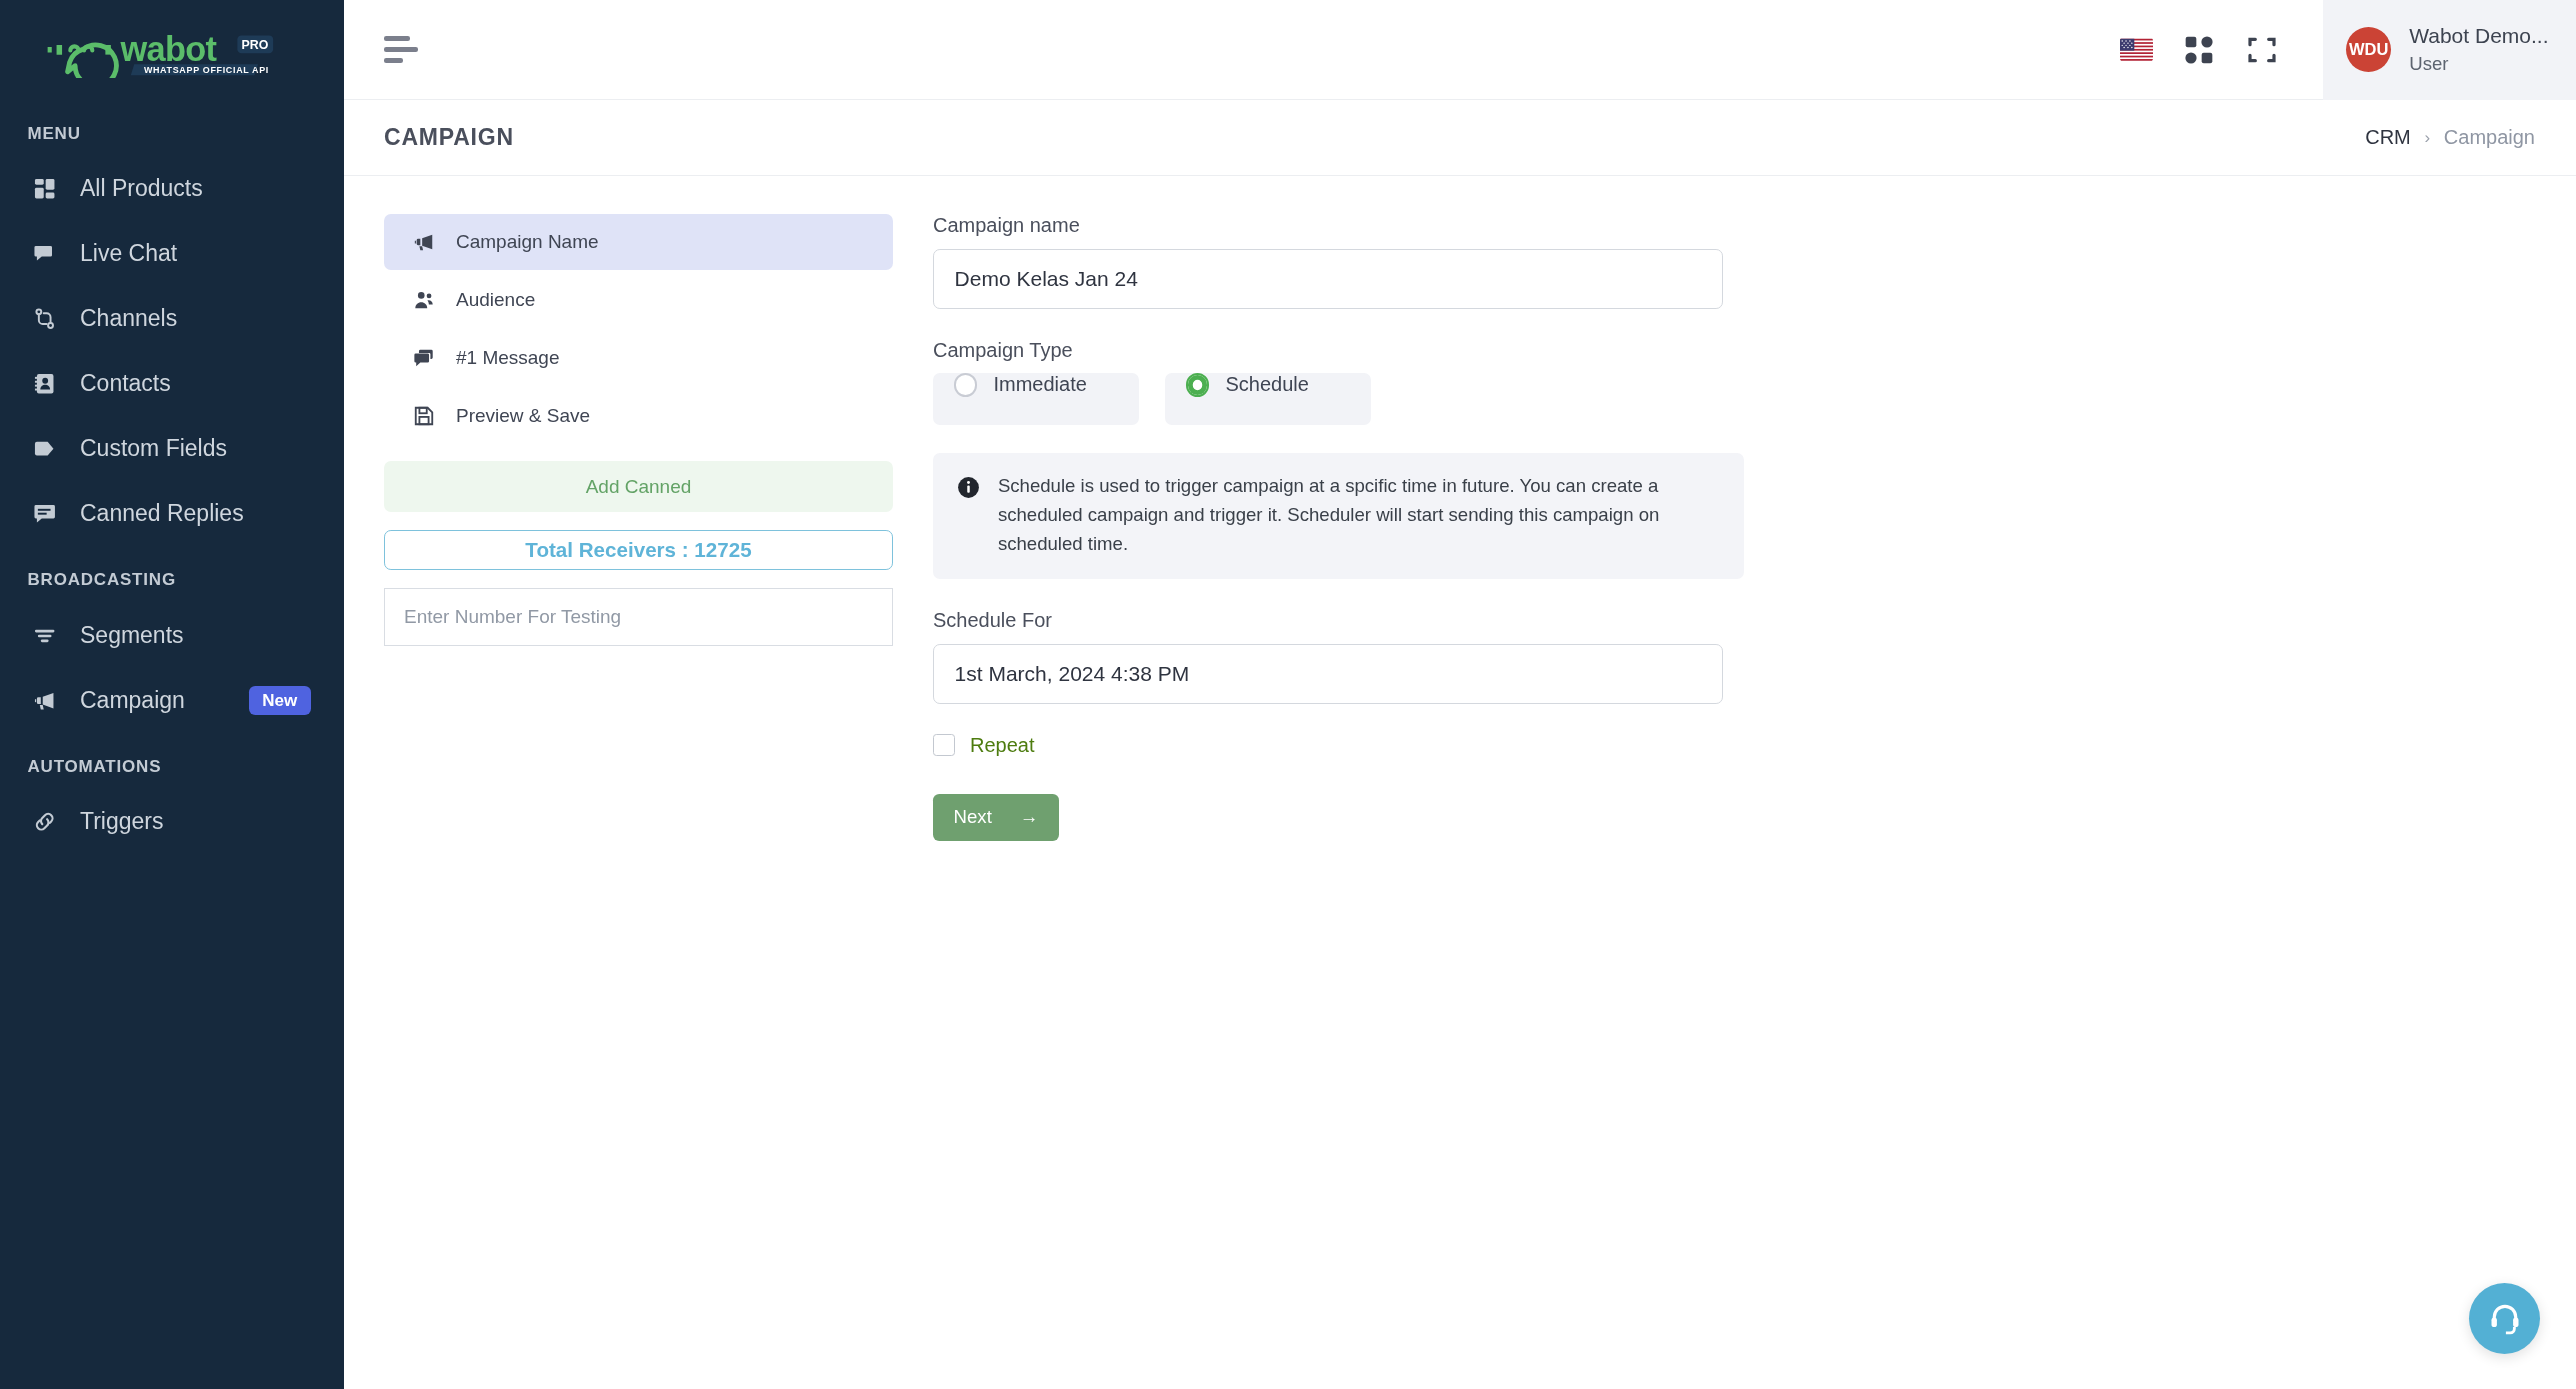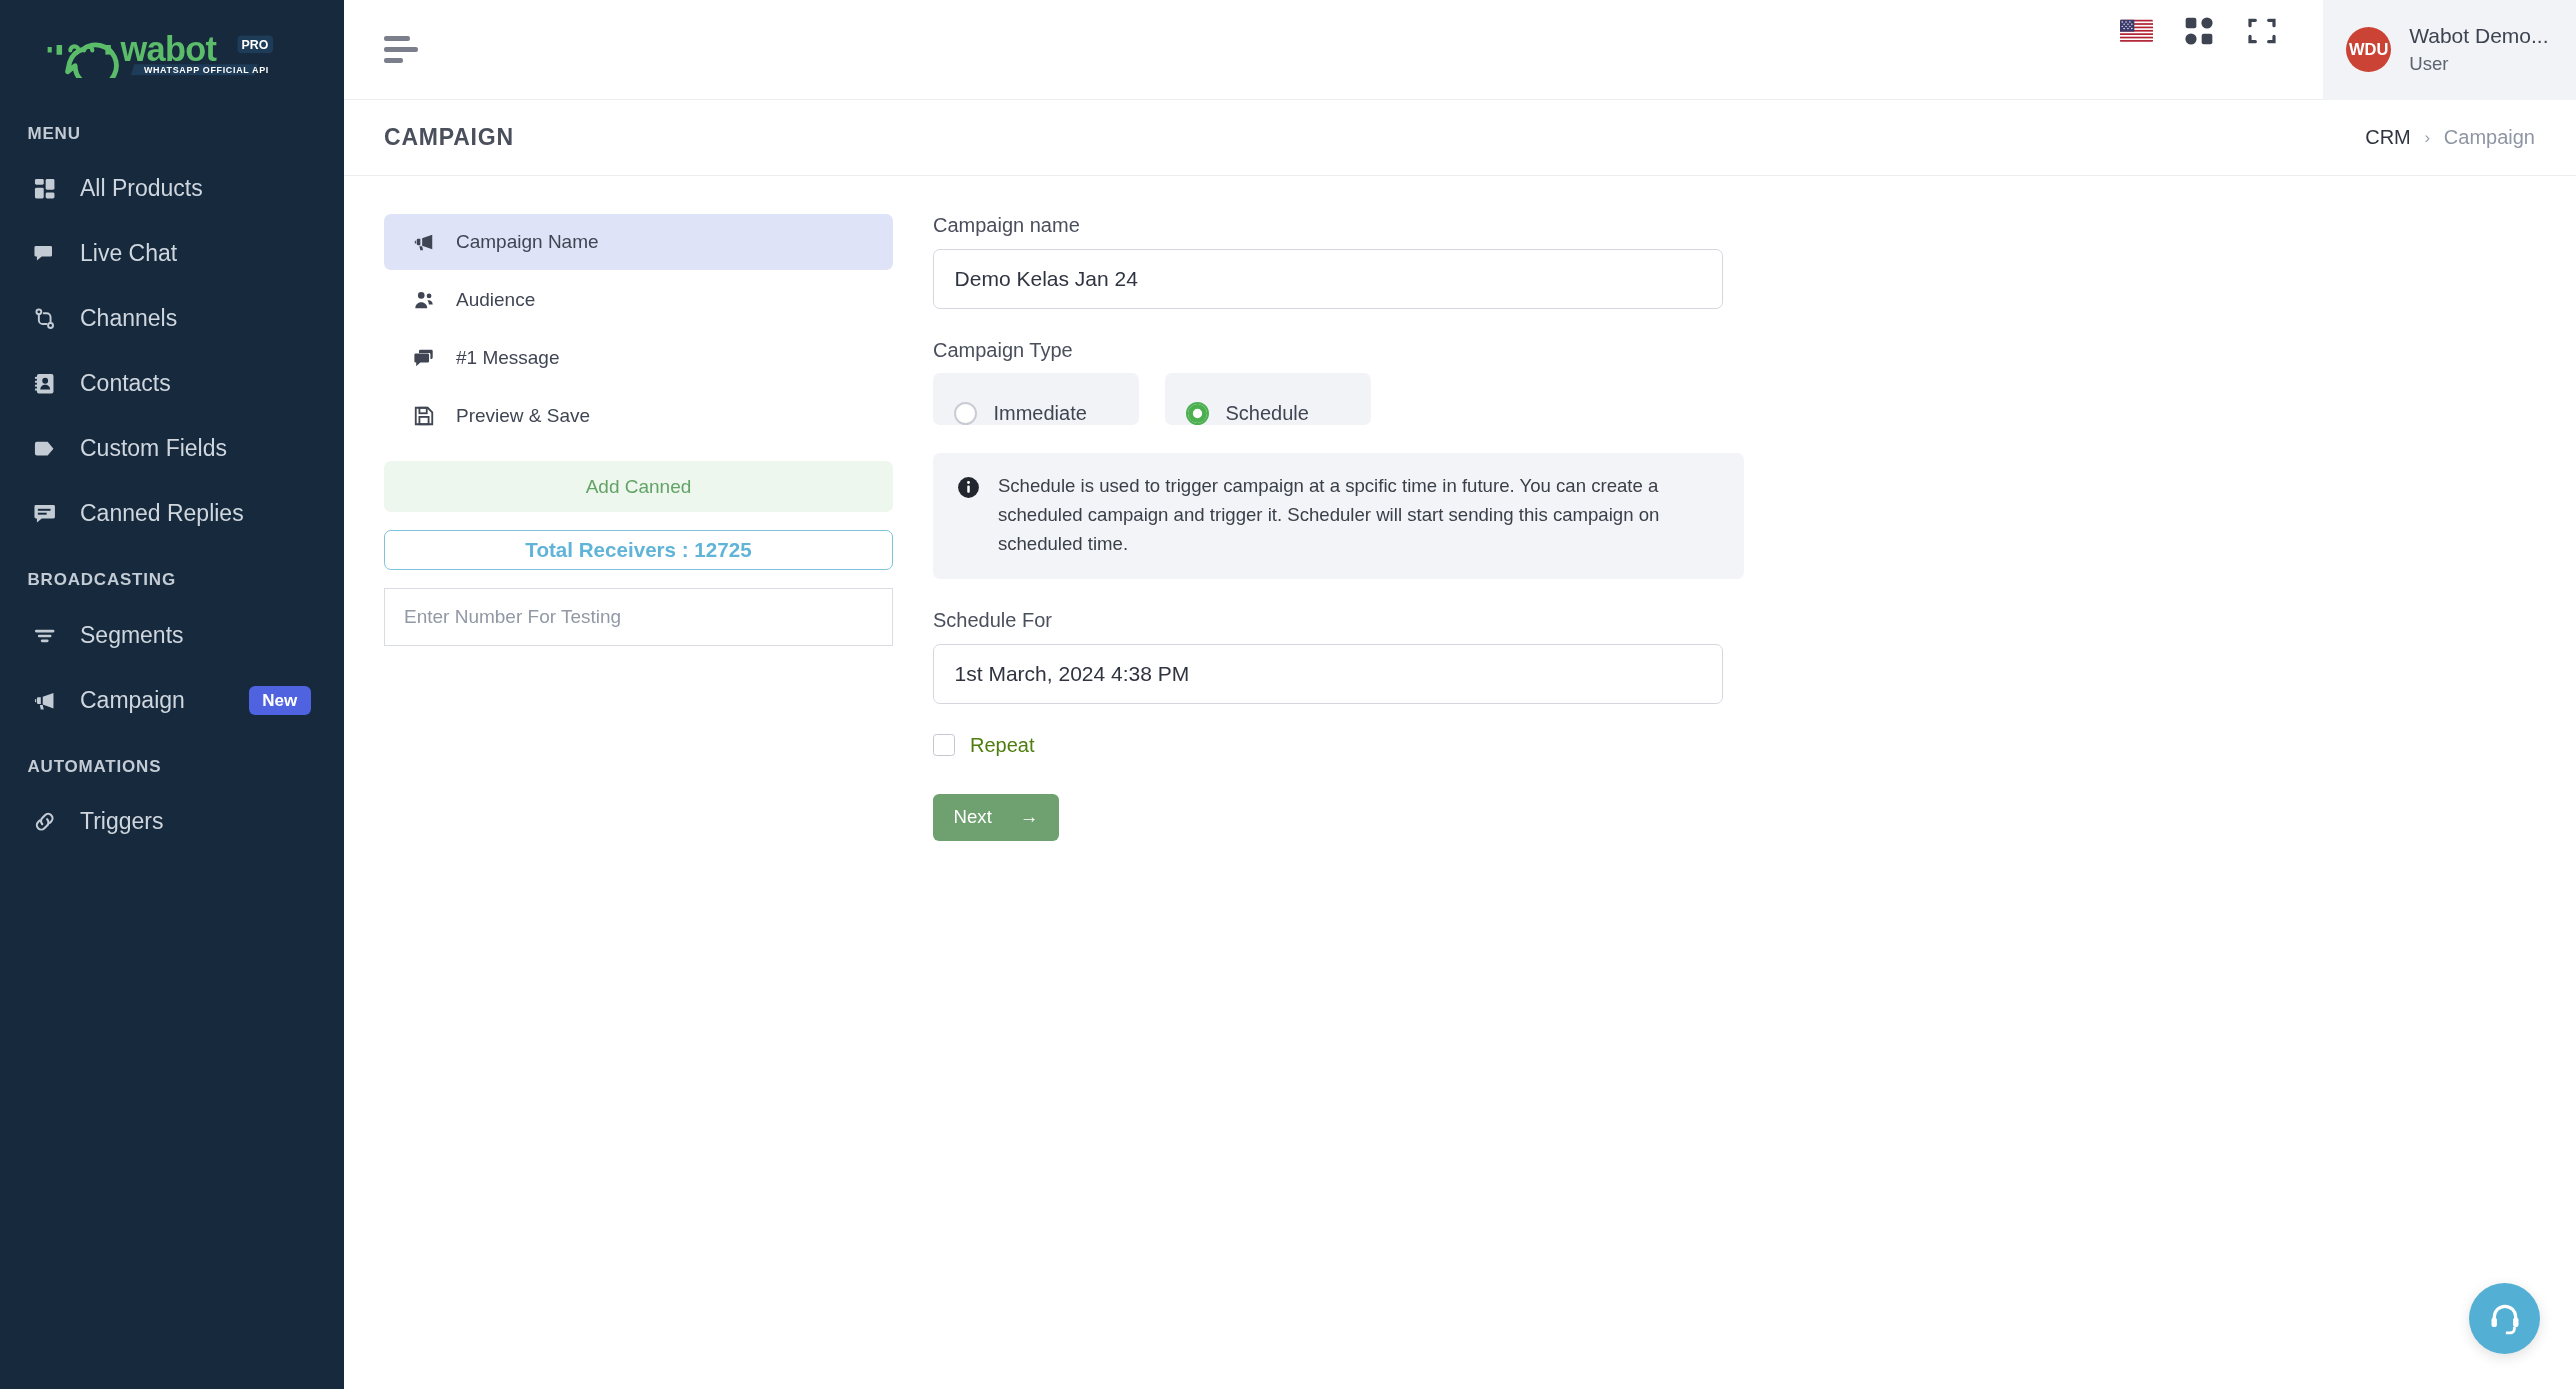--- a/index.html
+++ b/index.html
@@ -79,21 +79,21 @@
     margin-left: 40px;
     width: 43px; height: 43px;
     display: flex; flex-direction: column; justify-content: center; gap: 6.2px;
     cursor: pointer;
   }
   .hamburger span { display: block; height: 4.8px; border-radius: 2.1px; background: #7b7f8c; }
   .hamburger span:nth-child(1) { width: 26px; }
   .hamburger span:nth-child(2) { width: 34px; }
   .hamburger span:nth-child(3) { width: 19px; }
 
-  .topbar-right { margin-left: auto; display: flex; align-items: flex-start; height: 100px; }
+  .topbar-right { margin-left: auto; display: flex; align-items: center; height: 100px; }
   .topbar-icon {
     width: 63px; height: 63px;
     display: flex; align-items: center; justify-content: center;
     cursor: pointer;
   }
   .flag-icon { width: 33px; height: 27.5px; border-radius: 4.8px; overflow: hidden; display:block; }
   .user-panel {
     display: flex; align-items: center;
     background: #f2f3f7;
     height: 100px;
@@ -211,21 +211,21 @@
     font-family: inherit;
     color: #2f3440;
     background: #fff;
   }
   .gap-lg { height: 30px; }
   .radio-row { display: flex; gap: 26px; margin-top: 1.4px; }
   .radio-pill {
     background: #f2f3f7;
     border-radius: 6.9px;
     height: 52px;
-    display: flex; align-items: flex-end;
+    display: flex; align-items: flex-start;
     padding: 0 26px 0 20.6px;
     cursor: pointer;
     min-width: 206px;
   }
   .radio-dot {
     width: 23.4px; height: 23.4px; border-radius: 50%;
     border: 2.7px solid #c9ccd4;
     background: #fff;
     margin-right: 16.5px; flex: 0 0 23.4px;
   }

